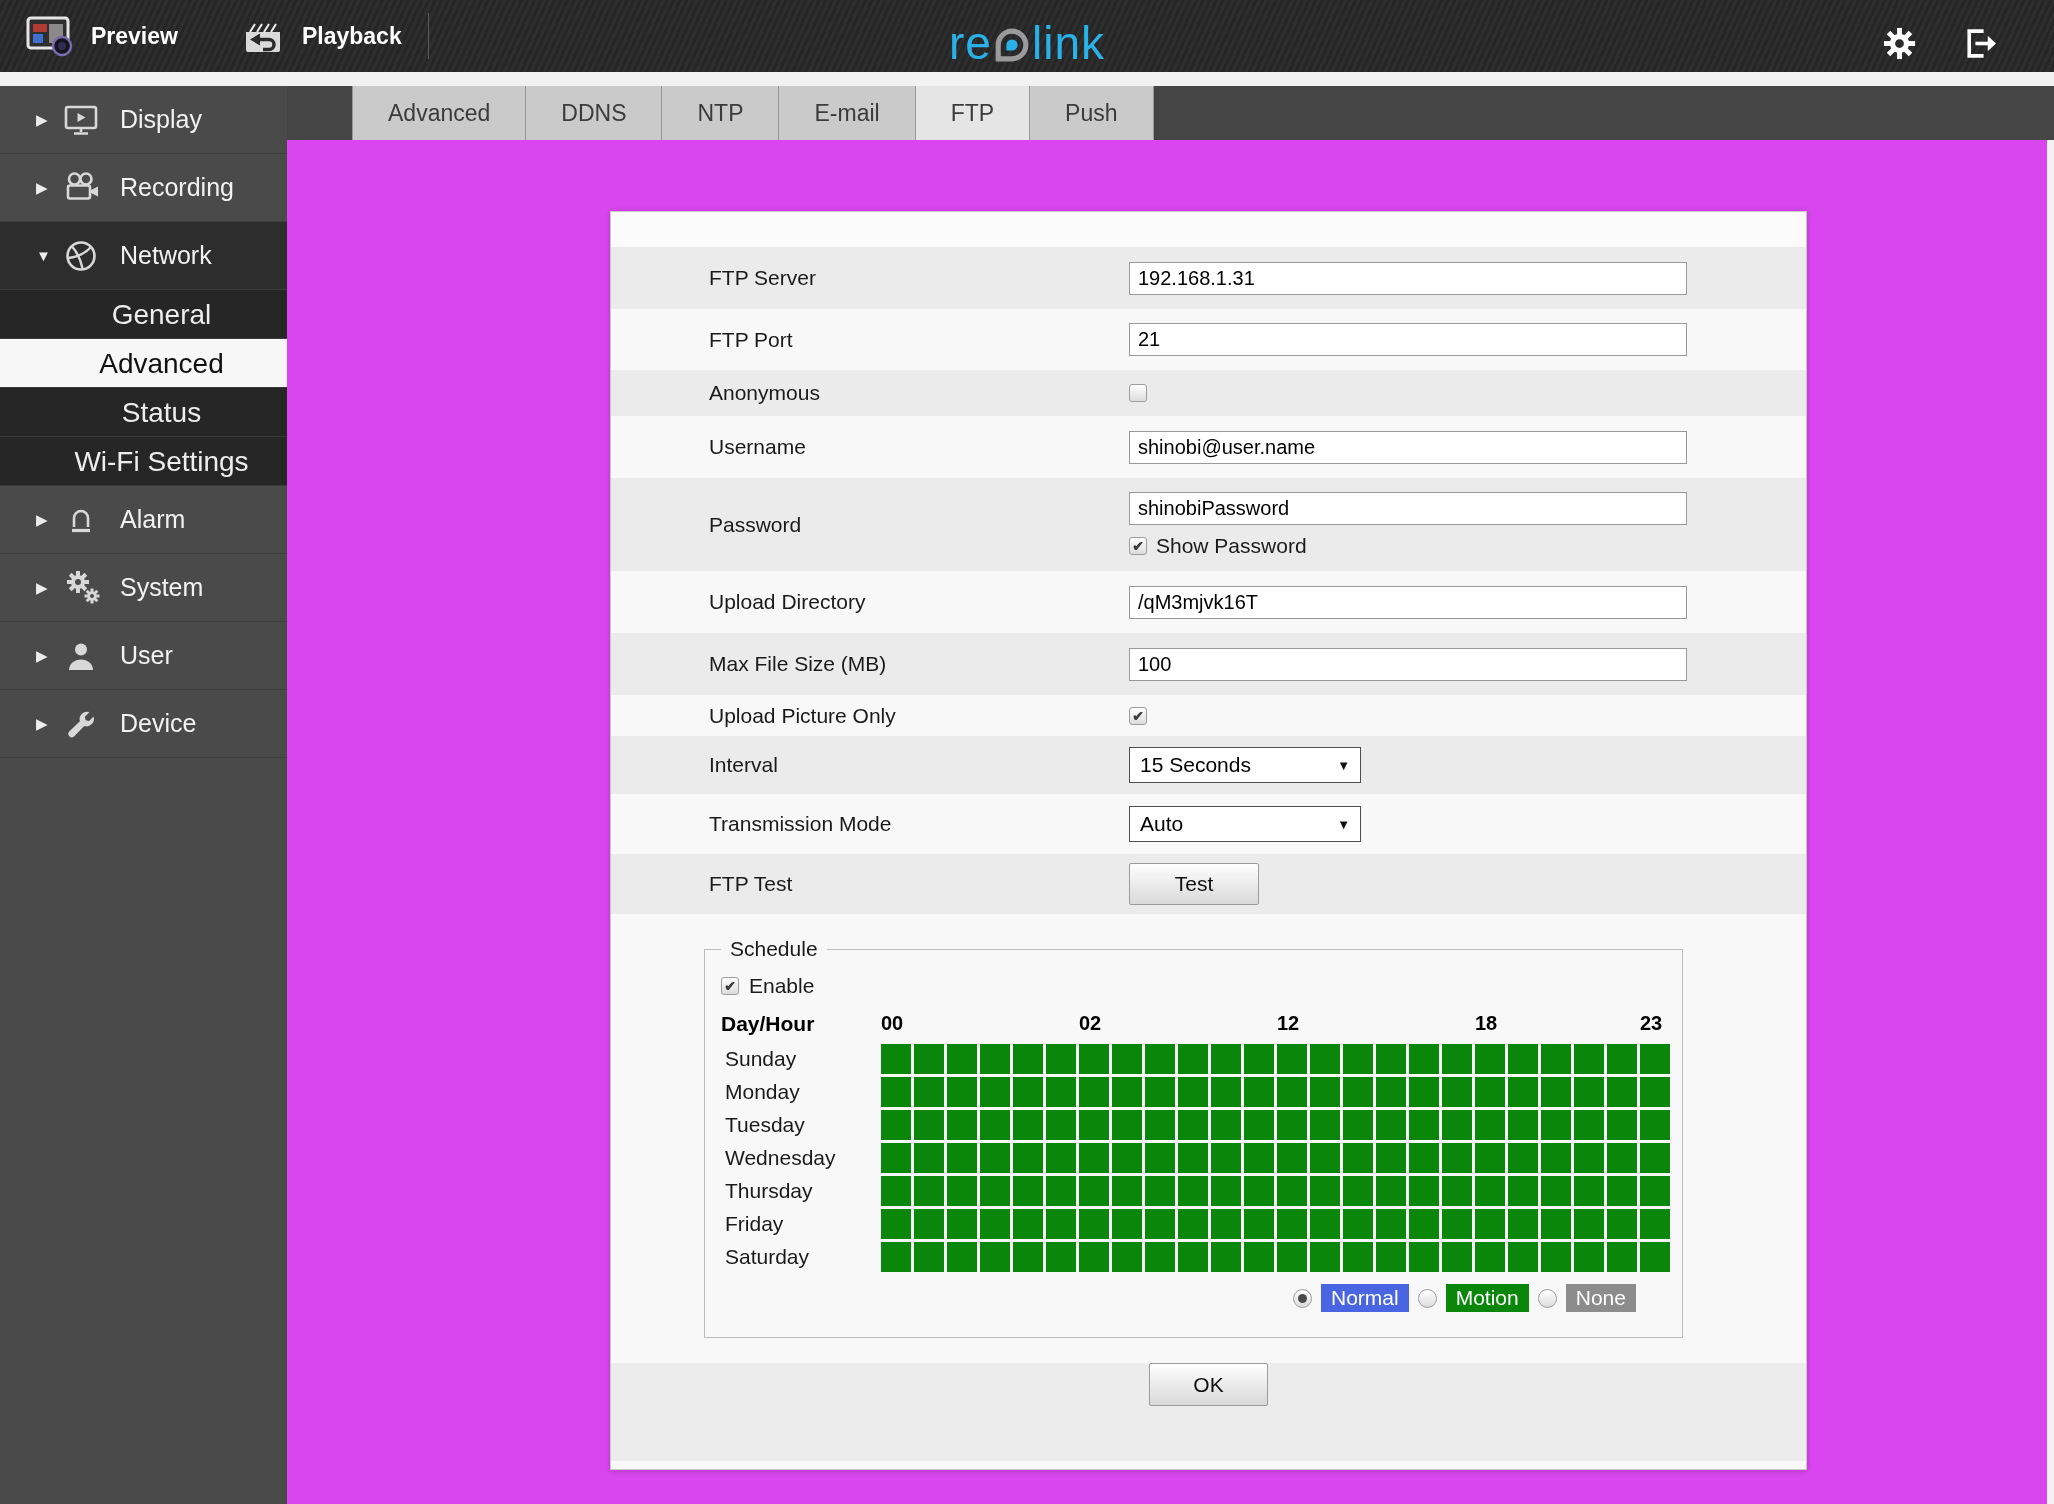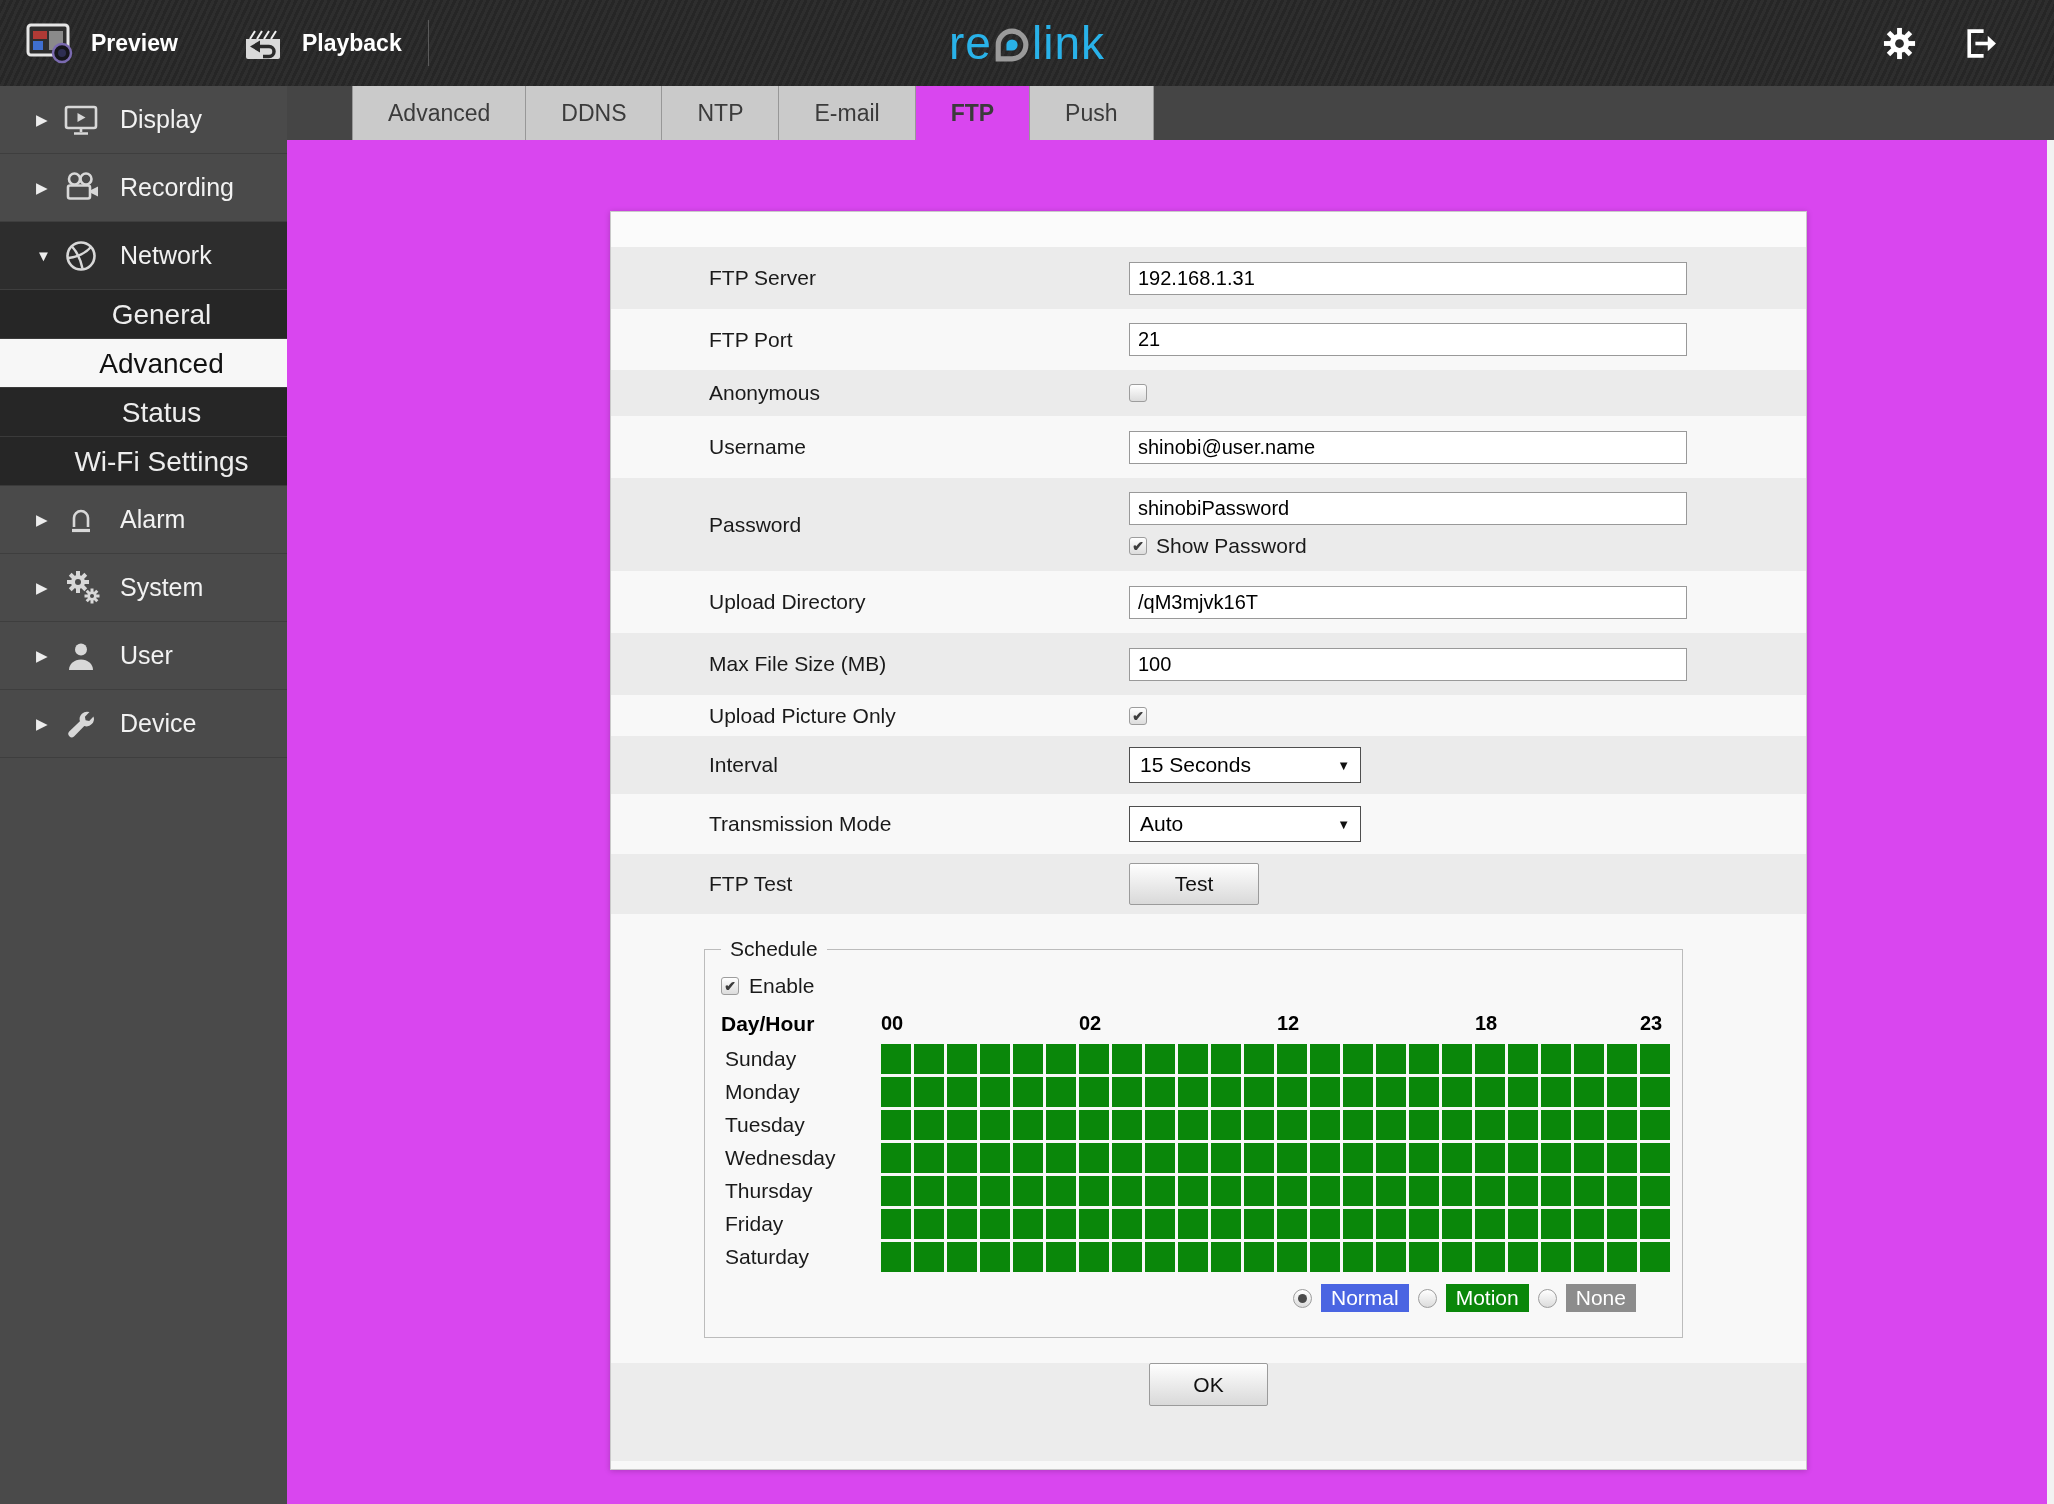--- a/index.html
+++ b/index.html
@@ -1,20 +1,20 @@
 <!DOCTYPE html>
 <html><head>
 <meta charset="utf-8">
 <style>
   html,body{margin:0;padding:0;}
   body{width:2054px;height:1504px;position:relative;overflow:hidden;
        font-family:"Liberation Sans",sans-serif;background:#f2f2f2;}
 
   
-  .topbar{position:absolute;left:0;top:0;width:2054px;height:86px;z-index:6;
+  .topbar{position:absolute;left:0;top:0;width:2054px;height:72px;z-index:6;
           background:repeating-linear-gradient(115deg,#2e2e2e 0 3px,#262626 3px 6px);
           display:flex;align-items:center;}
   .tb-item{display:flex;align-items:center;gap:16px;color:#fff;font-size:23px;font-weight:bold;cursor:pointer;}
   .tb-preview{margin-left:25px;}
   .tb-playback{margin-left:62px;align-items:center;}
   .tb-sep{width:1px;height:46px;background:#5a5a5a;margin-left:26px;}
   .logo{position:absolute;left:50%;top:0;height:86px;transform:translateX(-50%);
         display:flex;align-items:center;color:#29b2e9;font-size:46px;letter-spacing:1px;}
   .logo svg{margin:4px 1px 0 1px;}
   .tb-right{position:absolute;right:56px;top:0;height:86px;display:flex;gap:44px;align-items:center;}
@@ -33,21 +33,21 @@
   .sublabel{color:#ededed;font-size:28px;}
   .side-sub.selected{background:#f7f7f7;}
   .side-sub.selected .sublabel{color:#111;}
 
   
   .tabbar{position:absolute;left:287px;top:86px;width:1767px;height:54px;background:#454545;
           display:flex;padding-left:65px;box-sizing:border-box;z-index:4;}
   .tab{height:54px;line-height:54px;padding:0 35px;background:#cacaca;color:#3b3b3b;
        font-size:23px;border-right:1px solid #979797;cursor:pointer;}
   .tab:first-child{border-left:1px solid #979797;}
-  .tab.active{background:#d946ef;font-weight:bold;}
+  .tab.active{background:#e5e5e5;}
 
   
   .content{position:absolute;left:280px;top:140px;width:1767px;height:1364px;background:#d946ef;}
   .panel{position:absolute;left:330px;top:71px;width:1197px;background:#f8f8f8;
          border:1px solid #c9c9c9;box-shadow:0 1px 6px rgba(0,0,0,.2);box-sizing:border-box;}
   .panel-top{height:35px;background:#fbfbfb;}
   .frow{display:flex;align-items:center;padding-left:98px;box-sizing:border-box;}
   .frow.gray{background:#ebebeb;}
   .frow.light{background:#f8f8f8;}
   .flabel{width:420px;font-size:21px;color:#1a1a1a;}

